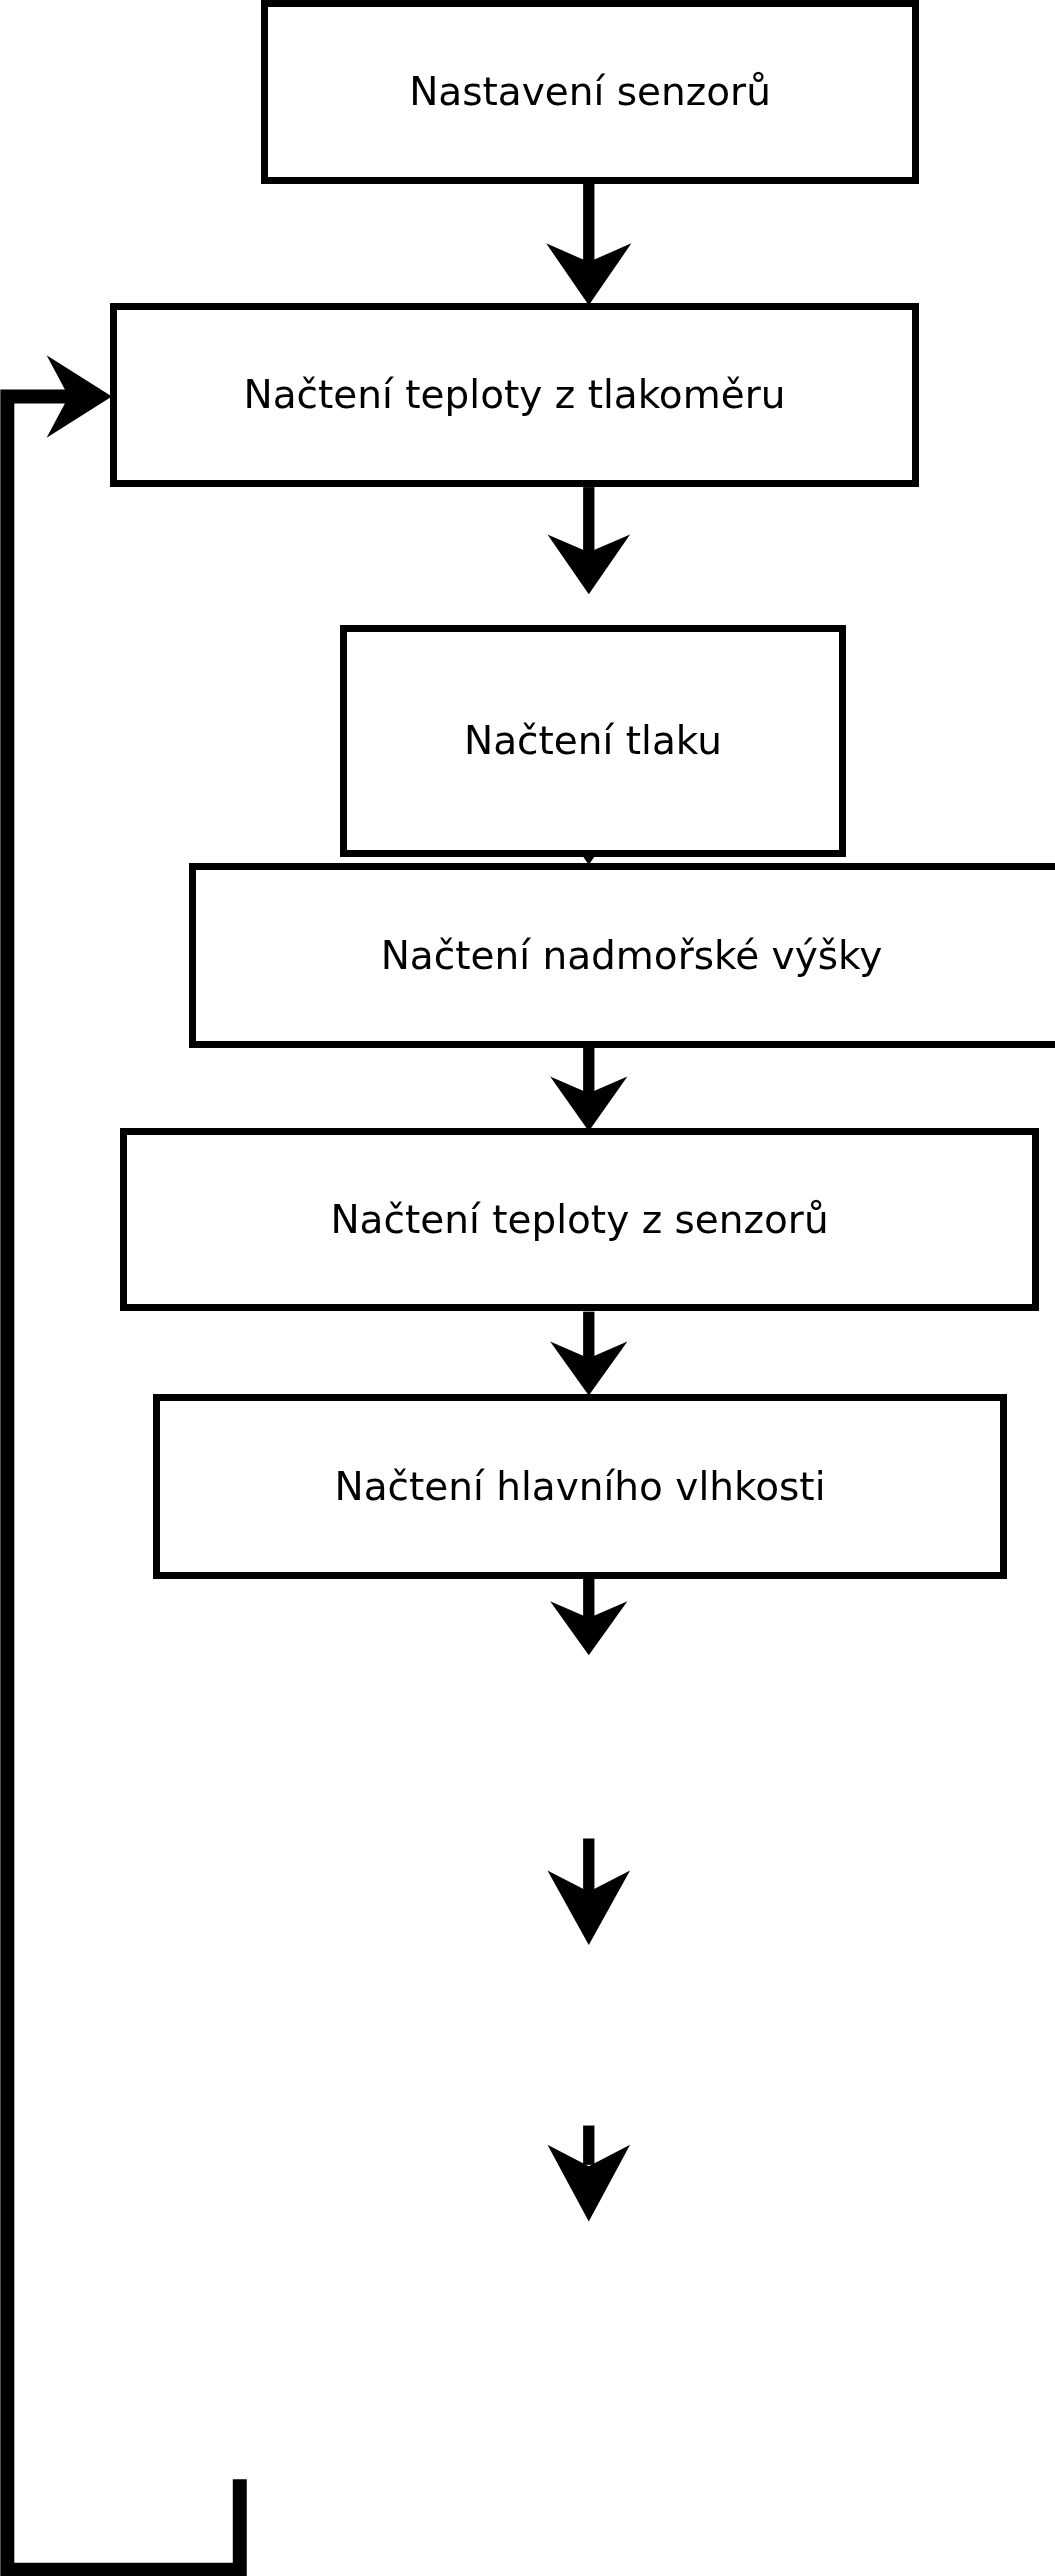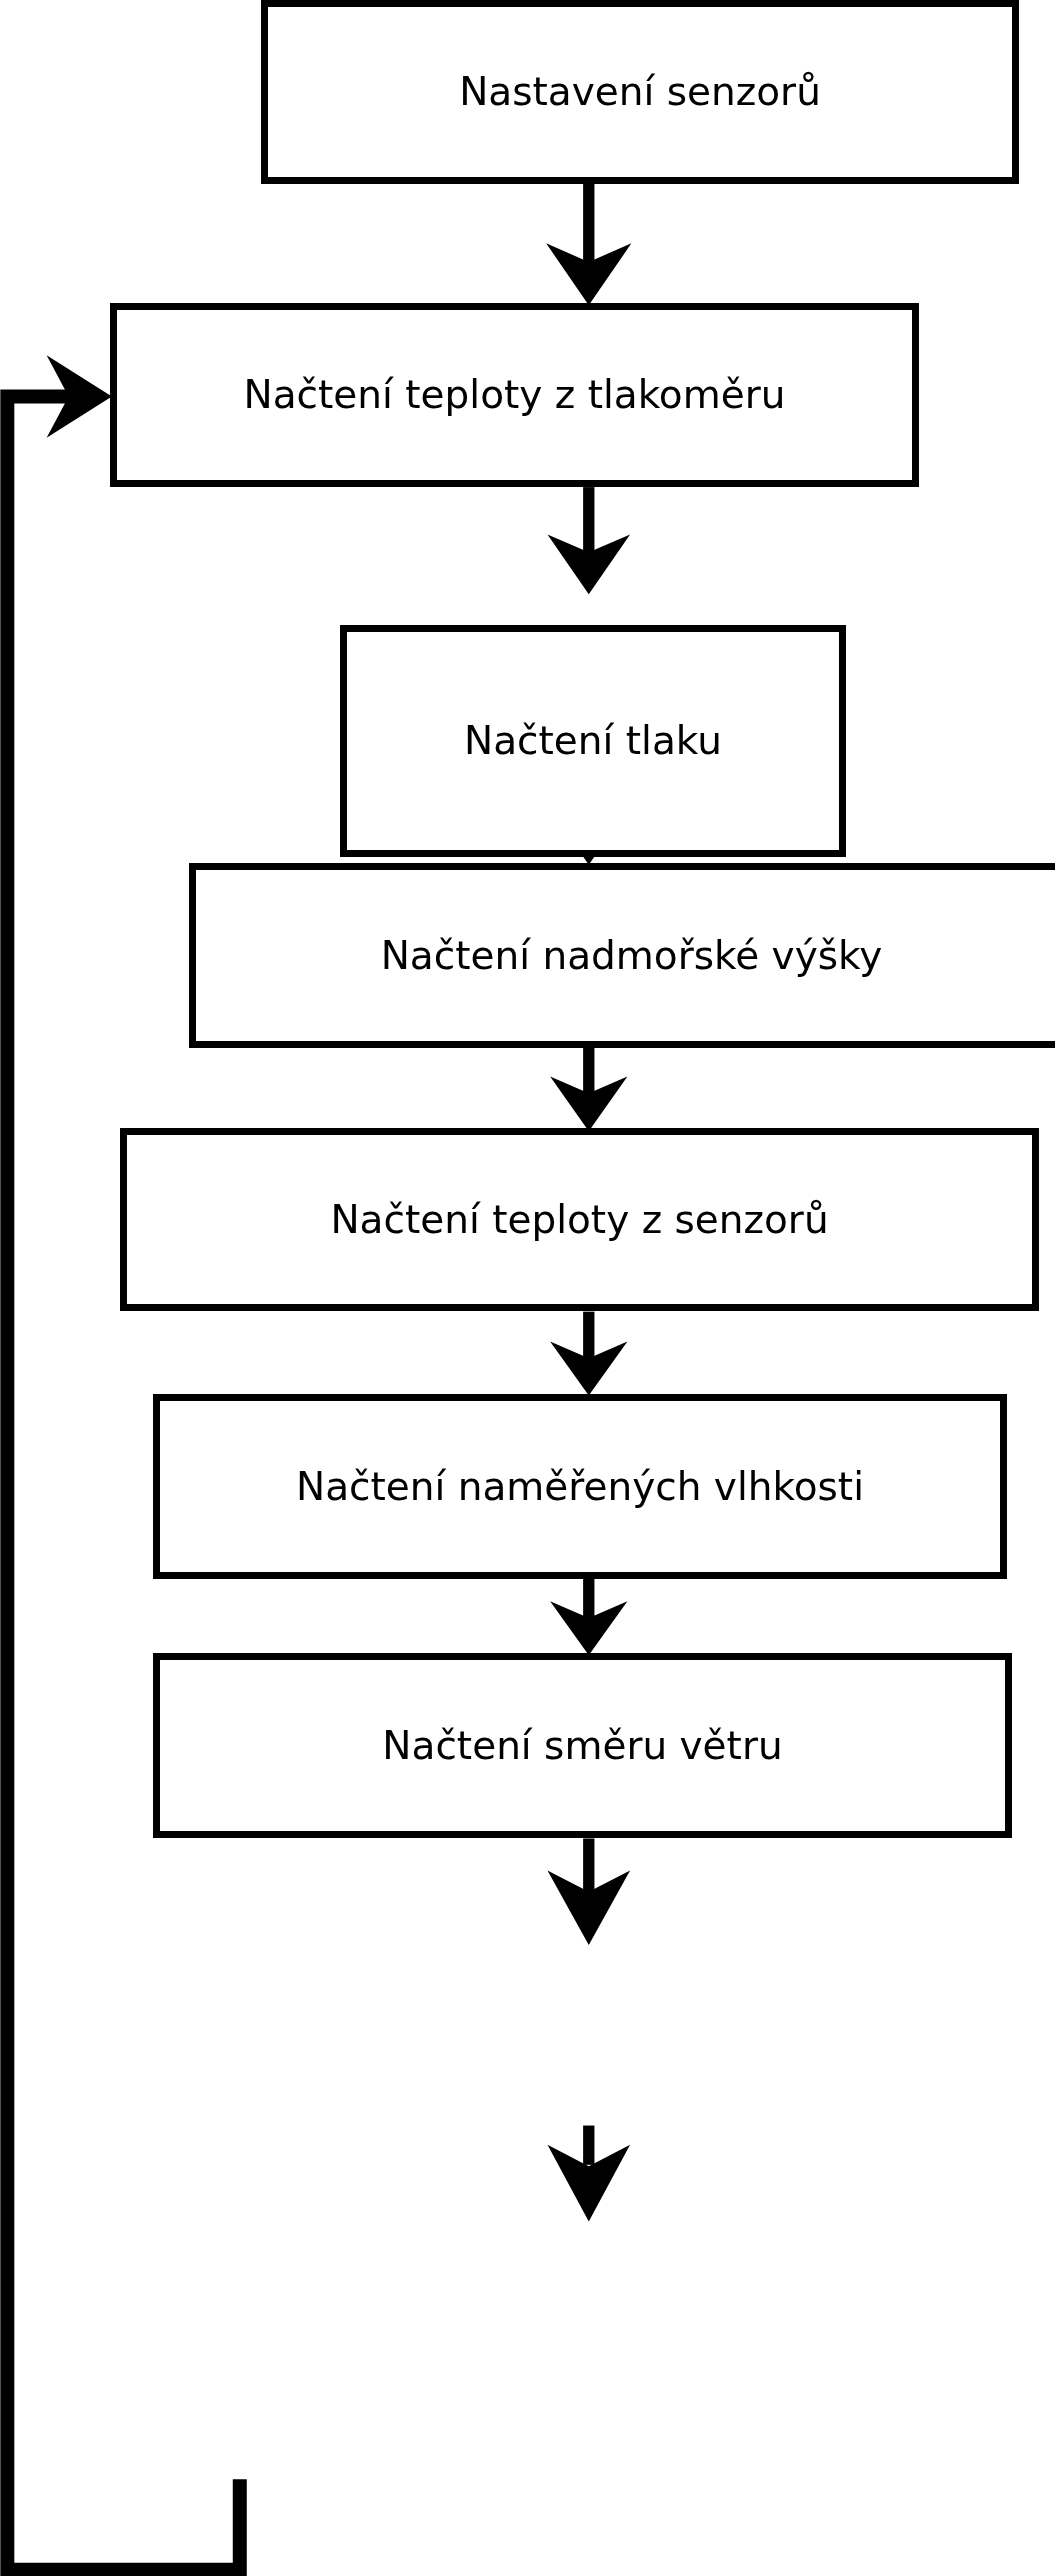--- a/index.html
+++ b/index.html
@@ -94,44 +94,41 @@
       <line x1="884" y1="3191" x2="884" y2="3250" stroke="#000000" stroke-width="17"></line>
       <polygon points="884,3335 822,3220 884,3252 946,3220" fill="#000000"></polygon>
     </g>
 
     <g>
       <polyline points="360,3722 360,3858 11,3858 11,595 120,595" fill="none" stroke="#000000" stroke-width="21" stroke-linejoin="miter"></polyline>
       <polygon points="168,595 70,533 103,595 70,657" fill="#000000"></polygon>
     </g>
   </svg>
 
-  <div class="node" style="left:261px; top:0px; width:758px; height:184px;">
+  <div class="node" style="left:261px; top:0px; width:658px; height:184px;">
     <span class="node-label">Nastavení senzorů</span>
   </div>
 
   <div class="node" style="left:110px; top:303px; width:809px; height:184px;">
     <span class="node-label">Načtení teploty z tlakoměru</span>
   </div>
 
   <div class="node" style="left:340px; top:593px; width:506px; height:232px;margin-top:32px;">
     <span class="node-label">Načtení tlaku</span>
   </div>
 
   <div class="node" style="left:141px; top:863px; width:885px; height:185px;margin-left:48px;">
     <span class="node-label">Načtení nadmořské výšky</span>
   </div>
 
   <div class="node" style="left:120px; top:1128px; width:919px; height:183px;">
     <span class="node-label">Načtení teploty z senzorů</span>
   </div>
 
   <div class="node" style="left:153px; top:1394px; width:854px; height:185px;">
-    <span class="node-label">Načtení naměřených vlhkosti</span>
+    <span class="node-label">Načtení hlavního vlhkosti</span>
   </div>
 
-  <div class="node" style="left:153px; top:1653px; width:859px; height:185px;">
-    <span class="node-label">Načtení směru větru</span>
-  </div>
 
 
 
 </div>
 
 
 </body></html>

